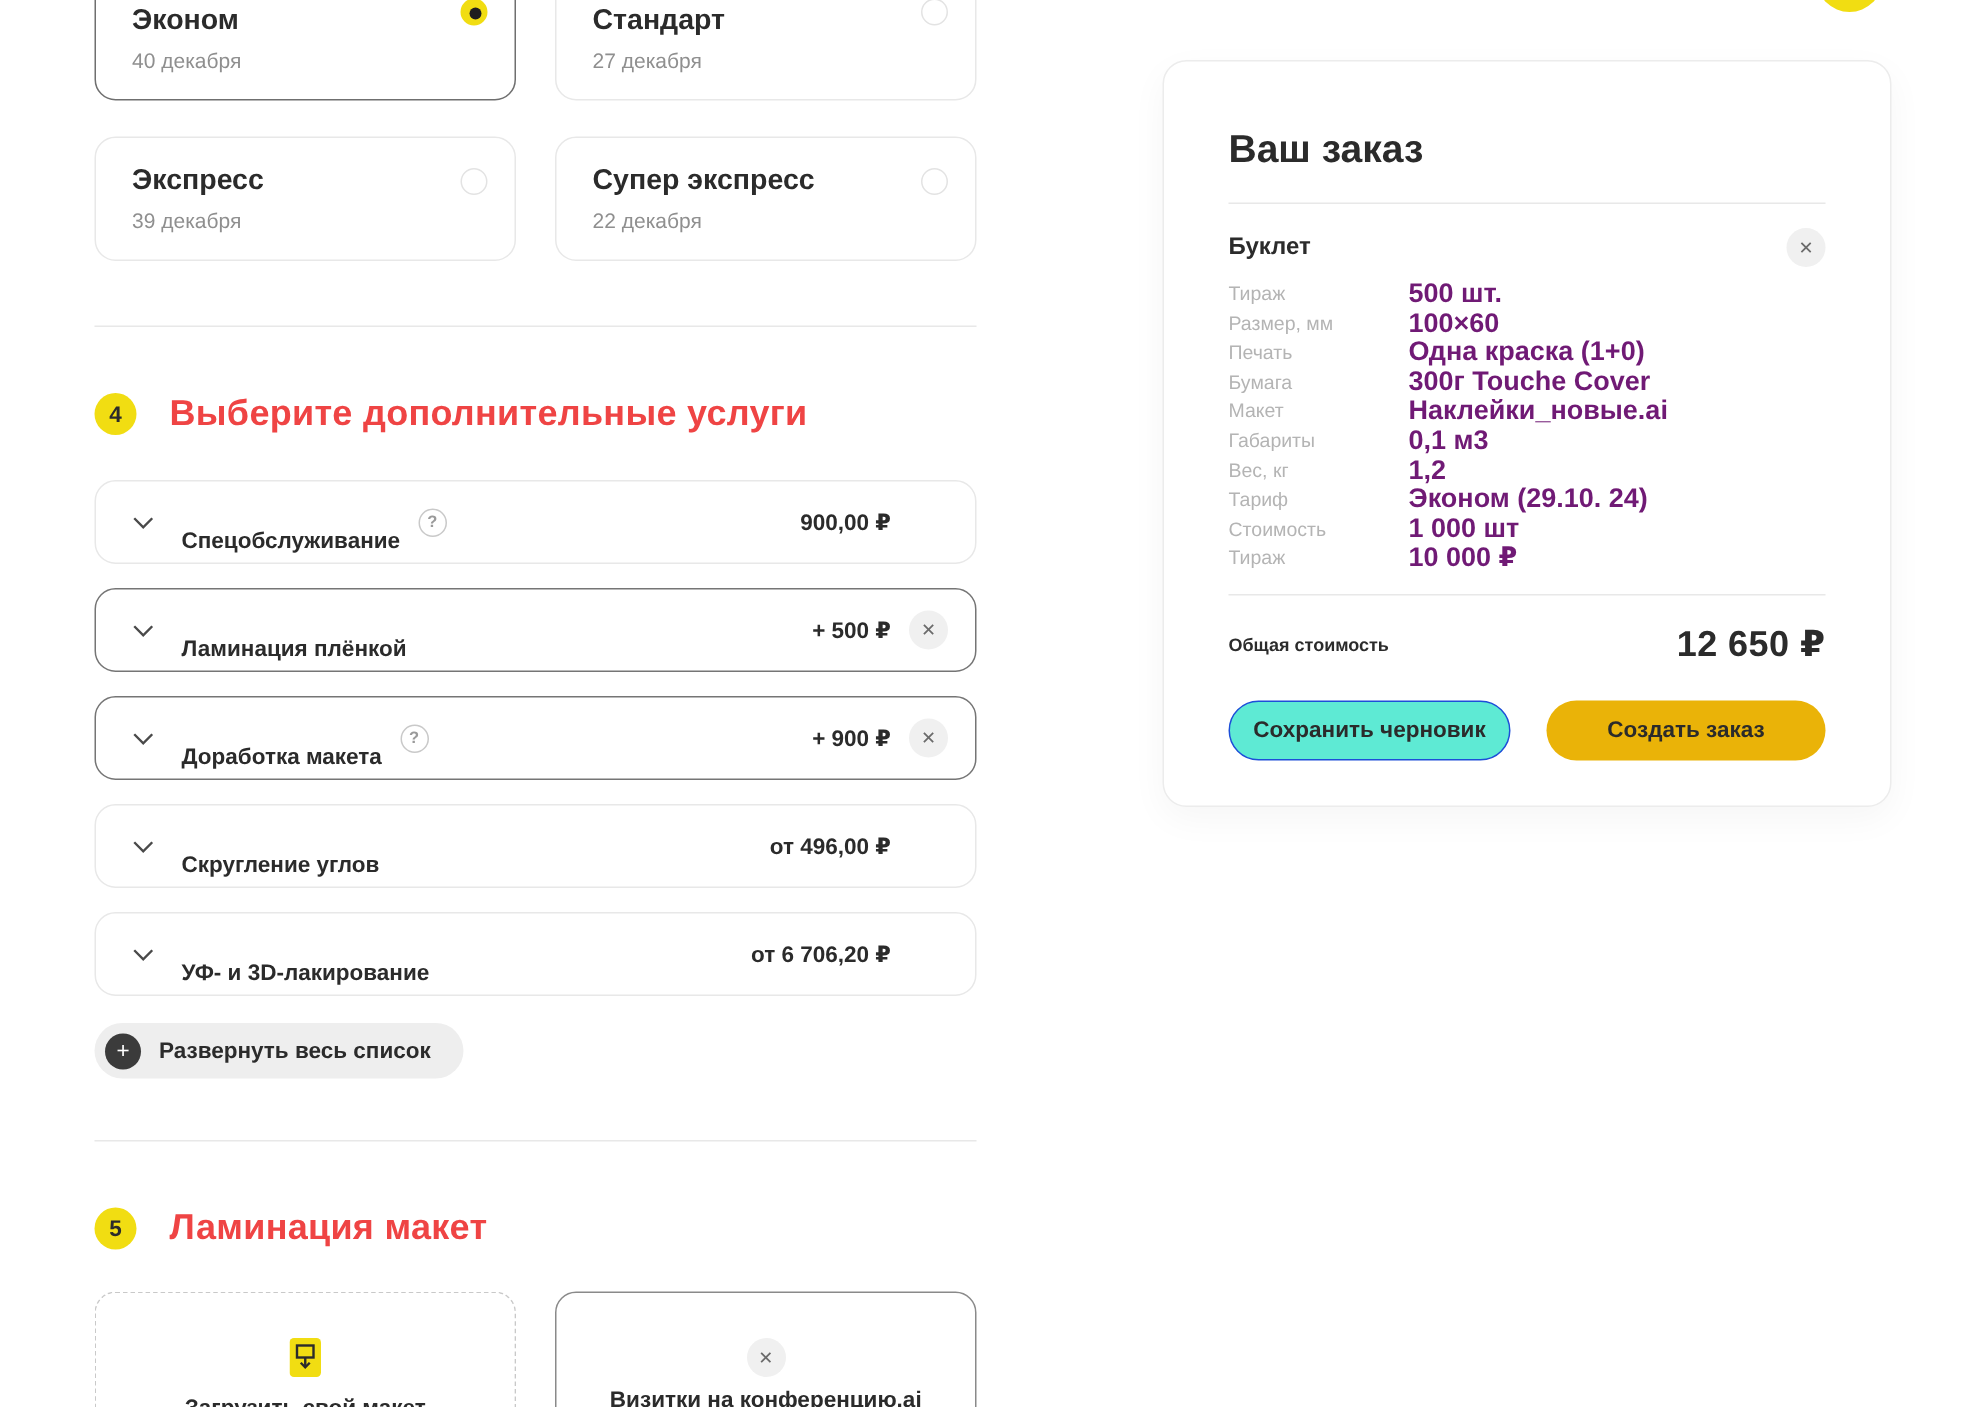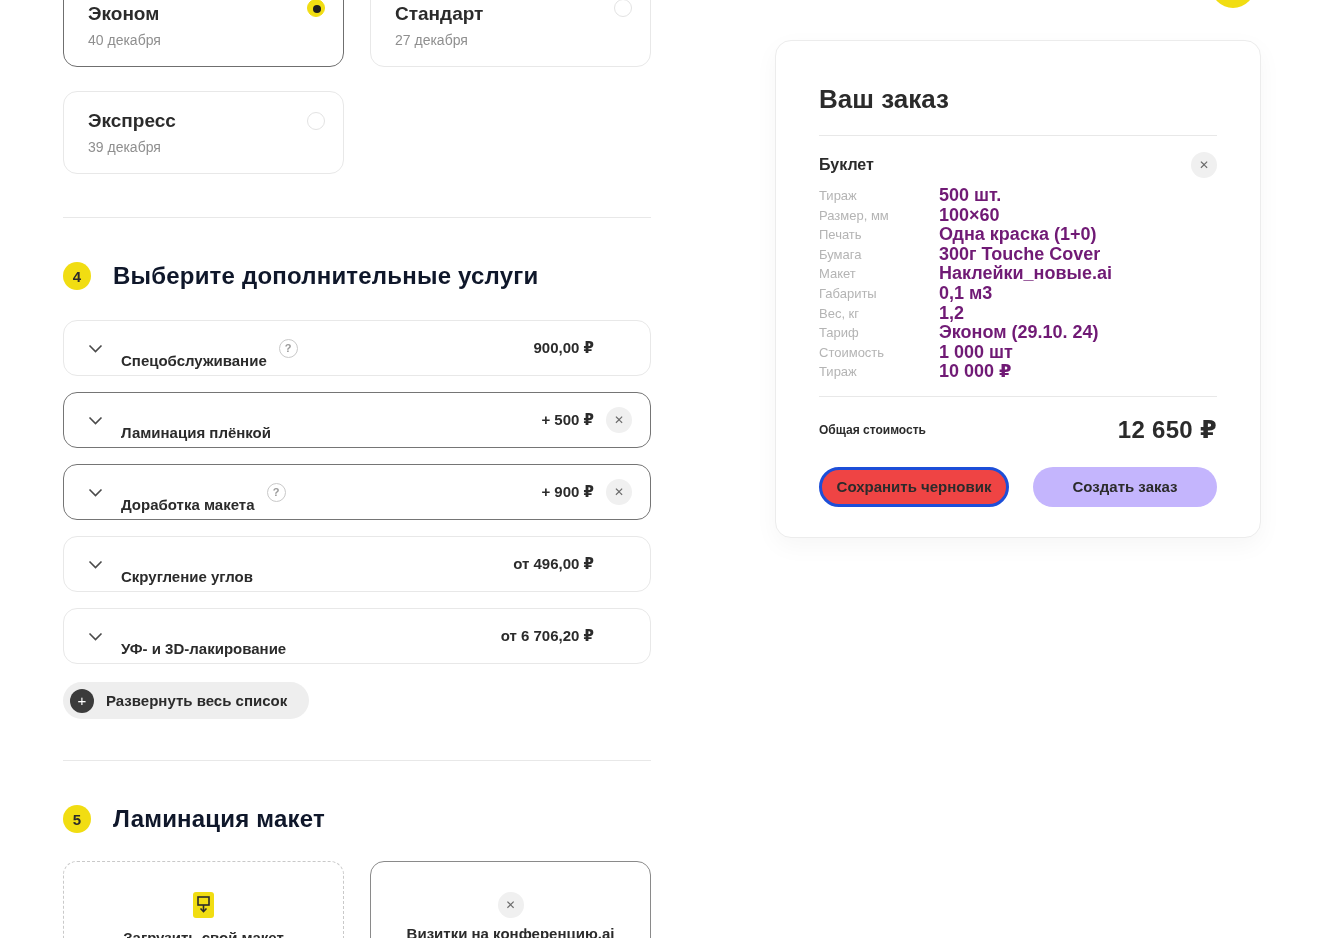--- a/index.html
+++ b/index.html
@@ -30,21 +30,21 @@
   .radio.on::after { content:""; position:absolute; left:5px; top:5px; width:8px; height:8px;
     border-radius:50%; background:#1e1e1e; }
 
   .divider { border:none; border-top:1px solid #e8e8e8; width:100%; }
   .div1 { margin-top:43px; }
   .div2 { margin-top:41px; }
 
   .section-head { display:flex; align-items:center; gap:22px; margin-top:44px; }
   .step-badge { width:28px; height:28px; border-radius:50%; background:#F1DD12; color:#2b2b2b;
     font-size:15px; font-weight:700; display:flex; align-items:center; justify-content:center; flex:none; }
-  .section-title { font-size:24px; font-weight:600; letter-spacing:0.2px; color:#0f172a;text-align:center; }
+  .section-title { font-size:24px; font-weight:600; letter-spacing:0.2px; color:#ef4444;text-align:center; }
 
   .svc-list { margin-top:30px; display:flex; flex-direction:column; gap:16px; }
   .svc-row {
     display:flex; align-items:center; height:56px; border:1px solid #e8e8e8; border-radius:14px;
     padding:0 18px 0 24px; background:#fff; cursor:pointer;
   }
   .svc-row.selected { border:1.5px solid #757575; }
   .chev { flex:none; margin-right:18px; display:flex; align-items:center; }
   .svc-label { font-size:15px; font-weight:700; color:#2b2b2b;margin-top:24px; }
   .help { flex:none; width:19px; height:19px; margin-left:12px; border-radius:50%;
@@ -85,22 +85,22 @@
   .order-row { display:flex; line-height:19.6px; }
   .order-row .lbl { width:120px; flex:none; font-size:13px; color:#b4b4b4; }
   .order-row .val { font-size:18px; color:#701a75;font-weight:bold; }
   .order-div2 { border:none; border-top:1px solid #e8e8e8; margin-top:14px; }
   .total-row { margin-top:18px; height:30px; display:flex; align-items:center; }
   .total-label { font-size:12px; font-weight:700; color:#2b2b2b; }
   .total-value { margin-left:auto; font-size:24px; font-weight:700; color:#2b2b2b; letter-spacing:0.3px; }
   .order-buttons { margin-top:22px; display:flex; gap:24px; }
   .btn { flex:1; height:40px; border-radius:22px; font-size:15px; font-weight:700; cursor:pointer;
     font-family:"Liberation Sans","DejaVu Sans",sans-serif; }
-  .btn.ghost { background:#ef4444; border:3px solid #1d4ed8; color:#2b2b2b; }
-  .btn.primary { background:#c4b5fd; border:none; color:#2b2b2b; }
+  .btn.ghost { background:#5eead4; border:1px solid #1d4ed8; color:#2b2b2b; }
+  .btn.primary { background:#eab308; border:none; color:#2b2b2b; }
 </style>
 </head>
 <body>
 
 <div class="fab"></div>
 
 <main class="left-col">
 
   
   <div class="tariff-grid">
@@ -110,20 +110,25 @@
       <span class="radio on"></span>
     </div>
     <div class="tariff-card row1">
       <div class="tariff-title">Стандарт</div>
       <div class="tariff-date">27 декабря</div>
       <span class="radio"></span>
     </div>
     <div class="tariff-card">
       <div class="tariff-title">Экспресс</div>
       <div class="tariff-date">39 декабря</div>
+      <span class="radio"></span>
+    </div>
+    <div class="tariff-card">
+      <div class="tariff-title">Супер экспресс</div>
+      <div class="tariff-date">22 декабря</div>
       <span class="radio"></span>
     </div>
   </div>
 
   <hr class="divider div1">
 
   
   <div class="section-head">
     <span class="step-badge">4</span>
     <h2 class="section-title">Выберите дополнительные услуги</h2>

